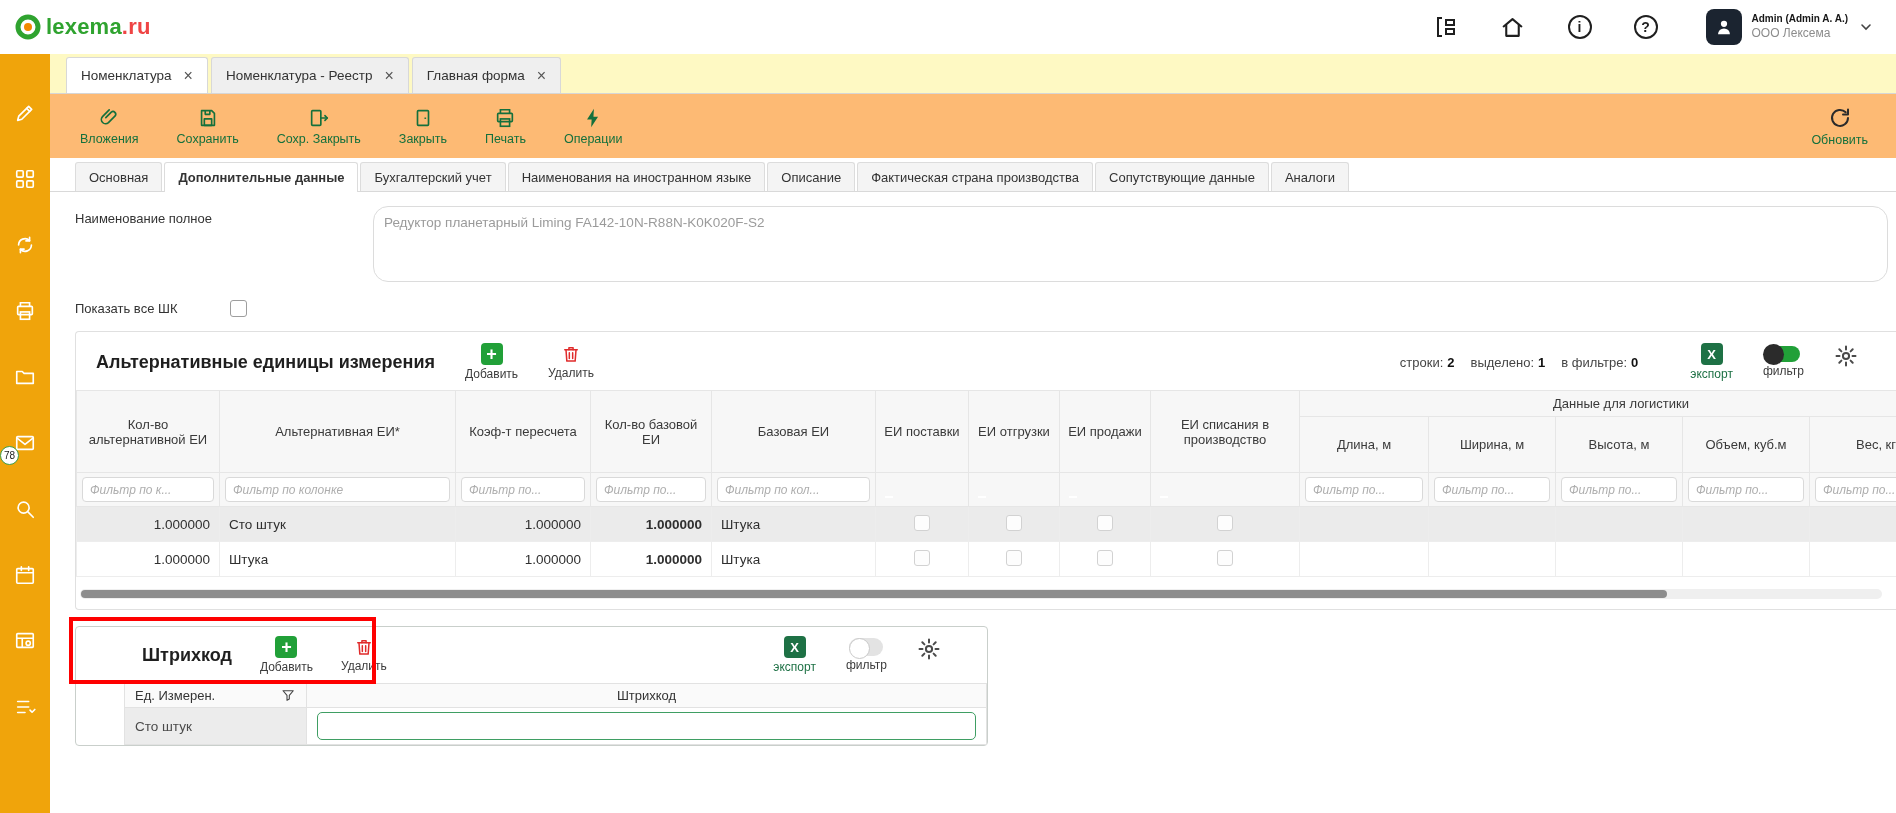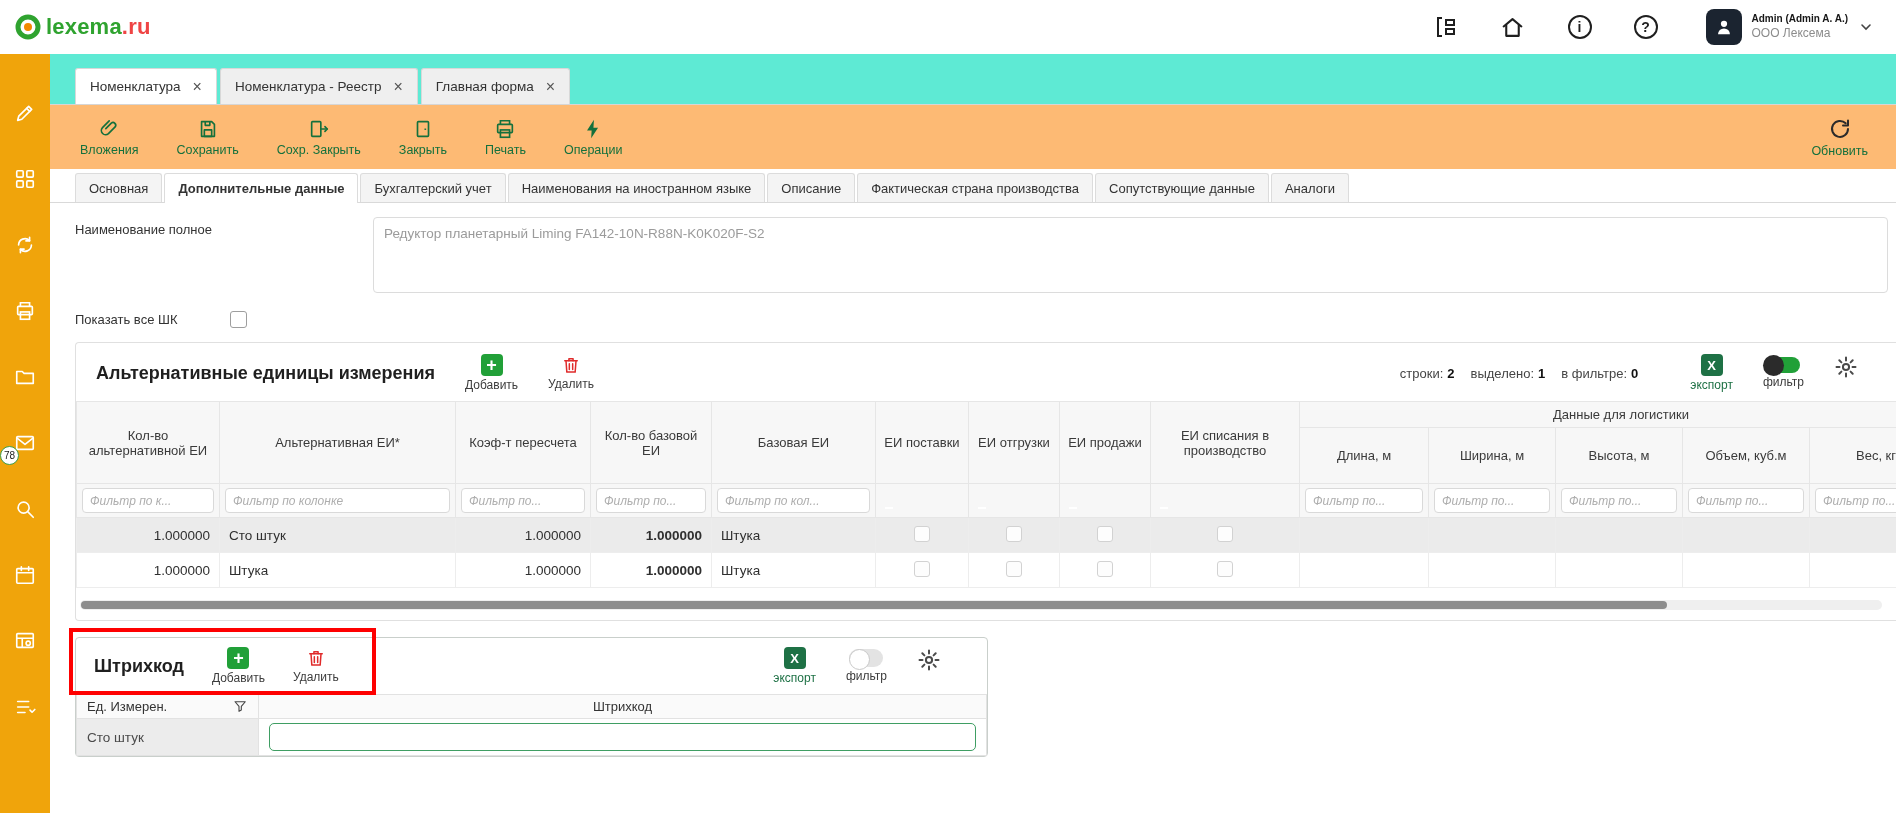--- a/index.html
+++ b/index.html
@@ -26,21 +26,21 @@
   
   .main { display:flex; height:759px; }
   .sidebar { width:50px; background:#F0A40B; display:flex; flex-direction:column; align-items:center;
              padding-top:46px; gap:40px; color:#fff; flex-shrink:0; }
   .side-btn { position:relative; width:26px; height:26px; display:flex; align-items:center; justify-content:center; cursor:pointer; }
   .badge { position:absolute; left:-12px; bottom:-9px; background:#fff; border:1.5px solid #3f9e4d; color:#222;
            font-size:10px; border-radius:50%; width:19px; height:19px; display:flex; align-items:center; justify-content:center; }
   .content { flex:1; display:flex; flex-direction:column; min-width:0; background:#fff; }
 
   
-  .wintabs { height:51px; background:#5eead4; display:flex; align-items:flex-end; padding-left:25px; gap:3px;
+  .wintabs { height:40px; background:#fef9c3; display:flex; align-items:flex-end; padding-left:16px; gap:3px;
              border-bottom:1px solid #d6d6d6; flex-shrink:0; }
   .wintab { height:36px; display:flex; align-items:center; gap:12px; padding:0 14px; background:#efefef;
             border:1px solid #d8d8d8; border-bottom:none; font-size:13.5px; color:#333;
             border-radius:3px 3px 0 0; cursor:pointer; white-space:nowrap; }
   .wintab.active { background:#fff; }
   .tab-x { color:#555; font-size:16px; line-height:1; cursor:pointer; }
 
   
   .toolbar { height:64px; display:flex; align-items:center; padding:0 28px 0 30px; gap:38px; background:#fdba74; flex-shrink:0; }
   .tool { display:flex; flex-direction:column; align-items:center; gap:3px; color:#14703C; font-size:12.5px; cursor:pointer; white-space:nowrap; }
@@ -50,21 +50,21 @@
   .formtabs { display:flex; align-items:flex-end; padding-left:25px; gap:2px; background:#fff;
               border-bottom:1px solid #d9d9d9; height:34px; flex-shrink:0; }
   .ftab { padding:7px 13px 6px 13px; font-size:13px; color:#333; background:#f4f4f4; border:1px solid #dcdcdc;
           border-bottom:none; border-radius:3px 3px 0 0; cursor:pointer; white-space:nowrap; }
   .ftab.active { background:#fff; font-weight:bold; margin-bottom:-1px; padding-bottom:7px; }
 
   
   .formarea { padding:14px 8px 0 25px; flex-shrink:0; }
   .row-fullname { display:flex; }
   .flabel { width:298px; font-size:13px; color:#333; padding-top:5px; flex-shrink:0; }
-  .txtarea { flex:1; height:76px; border:1px solid #dcdcdc; border-radius:4px; padding:8px 10px;
+  .txtarea { flex:1; height:76px; border:1px solid #dcdcdc; border-radius:15px; padding:8px 10px;
              font-size:13.5px; color:#9b9b9b; resize:none; font-family:"Liberation Sans",sans-serif; outline:none; }
   .row-check { display:flex; align-items:center; margin:18px 0 14px 0; }
   .row-check .flabel { width:155px; padding-top:0; font-weight:normal; }
   .checkbox-empty { width:17px; height:17px; border:1.5px solid #9e9e9e; border-radius:3px; background:#fff; cursor:pointer; }
 
   
   .panel { margin-left:25px; border:1px solid #e0e0e0; border-radius:4px; background:#fff; }
   .panel.alt { border-right:none; border-radius:4px 0 0 4px; overflow:hidden; flex-shrink:0; }
   .panel-head { display:flex; align-items:center; gap:30px; padding:7px 20px 5px 20px; min-height:58px; }
   .panel-title { font-size:18px; font-weight:bold; color:#1f1f1f; white-space:nowrap; }
@@ -102,21 +102,21 @@
   .num { text-align:right; }
   .muted { color:#8f8f8f; }
   .qbold { font-weight:bold; color:#1d1d1d; }
   td.cc { text-align:center; }
   .chk-light { display:inline-block; width:16px; height:16px; border:1px solid #d2d2d2; border-radius:3px; background:#fdfdfd; cursor:pointer; }
 
   .scrolltrack { height:10px; background:#efefef; border-radius:5px; margin:12px 14px 10px 4px; position:relative; cursor:pointer; }
   .scrollthumb { position:absolute; left:1px; top:1px; height:8px; width:88%; background:#8d8d8d; border-radius:4px; cursor:grab; }
 
   
-  .panel.barcode { width:913px; margin-top:16px; position:relative; border-color:#c9cfcb; overflow:visible; }
+  .panel.barcode { width:913px; margin-top:16px; position:relative; border-color:#c9cfcb; overflow:visible;padding-left:48px; }
   .barcode .panel-head { min-height:56px; gap:28px; padding:6px 18px; }
   .barcode .right-tools { padding-right:28px; }
   .red-annotation { position:absolute; left:-7px; top:-10px; width:307px; height:67px; border:4px solid #FE0000; z-index:6; pointer-events:none; }
   table.bc-table { width:100%; border-collapse:collapse; font-size:13.5px; border-top:1px solid #e2e2e2; }
   .bc-table th { background:#fafafa; border:1px solid #e2e2e2; font-weight:normal; font-size:13px; color:#333; height:22px; padding:4px 10px; }
   .bc-table th.unit-h { width:182px; text-align:left; }
   .unit-h-inner { display:flex; align-items:center; justify-content:space-between; }
   .bc-table td { border:1px solid #e2e2e2; height:36px; padding:4px 10px; }
   .bc-table td.unit-cell { background:#ececec; color:#4a4a4a; }
   .bc-input-cell { padding:3px 4px; }

